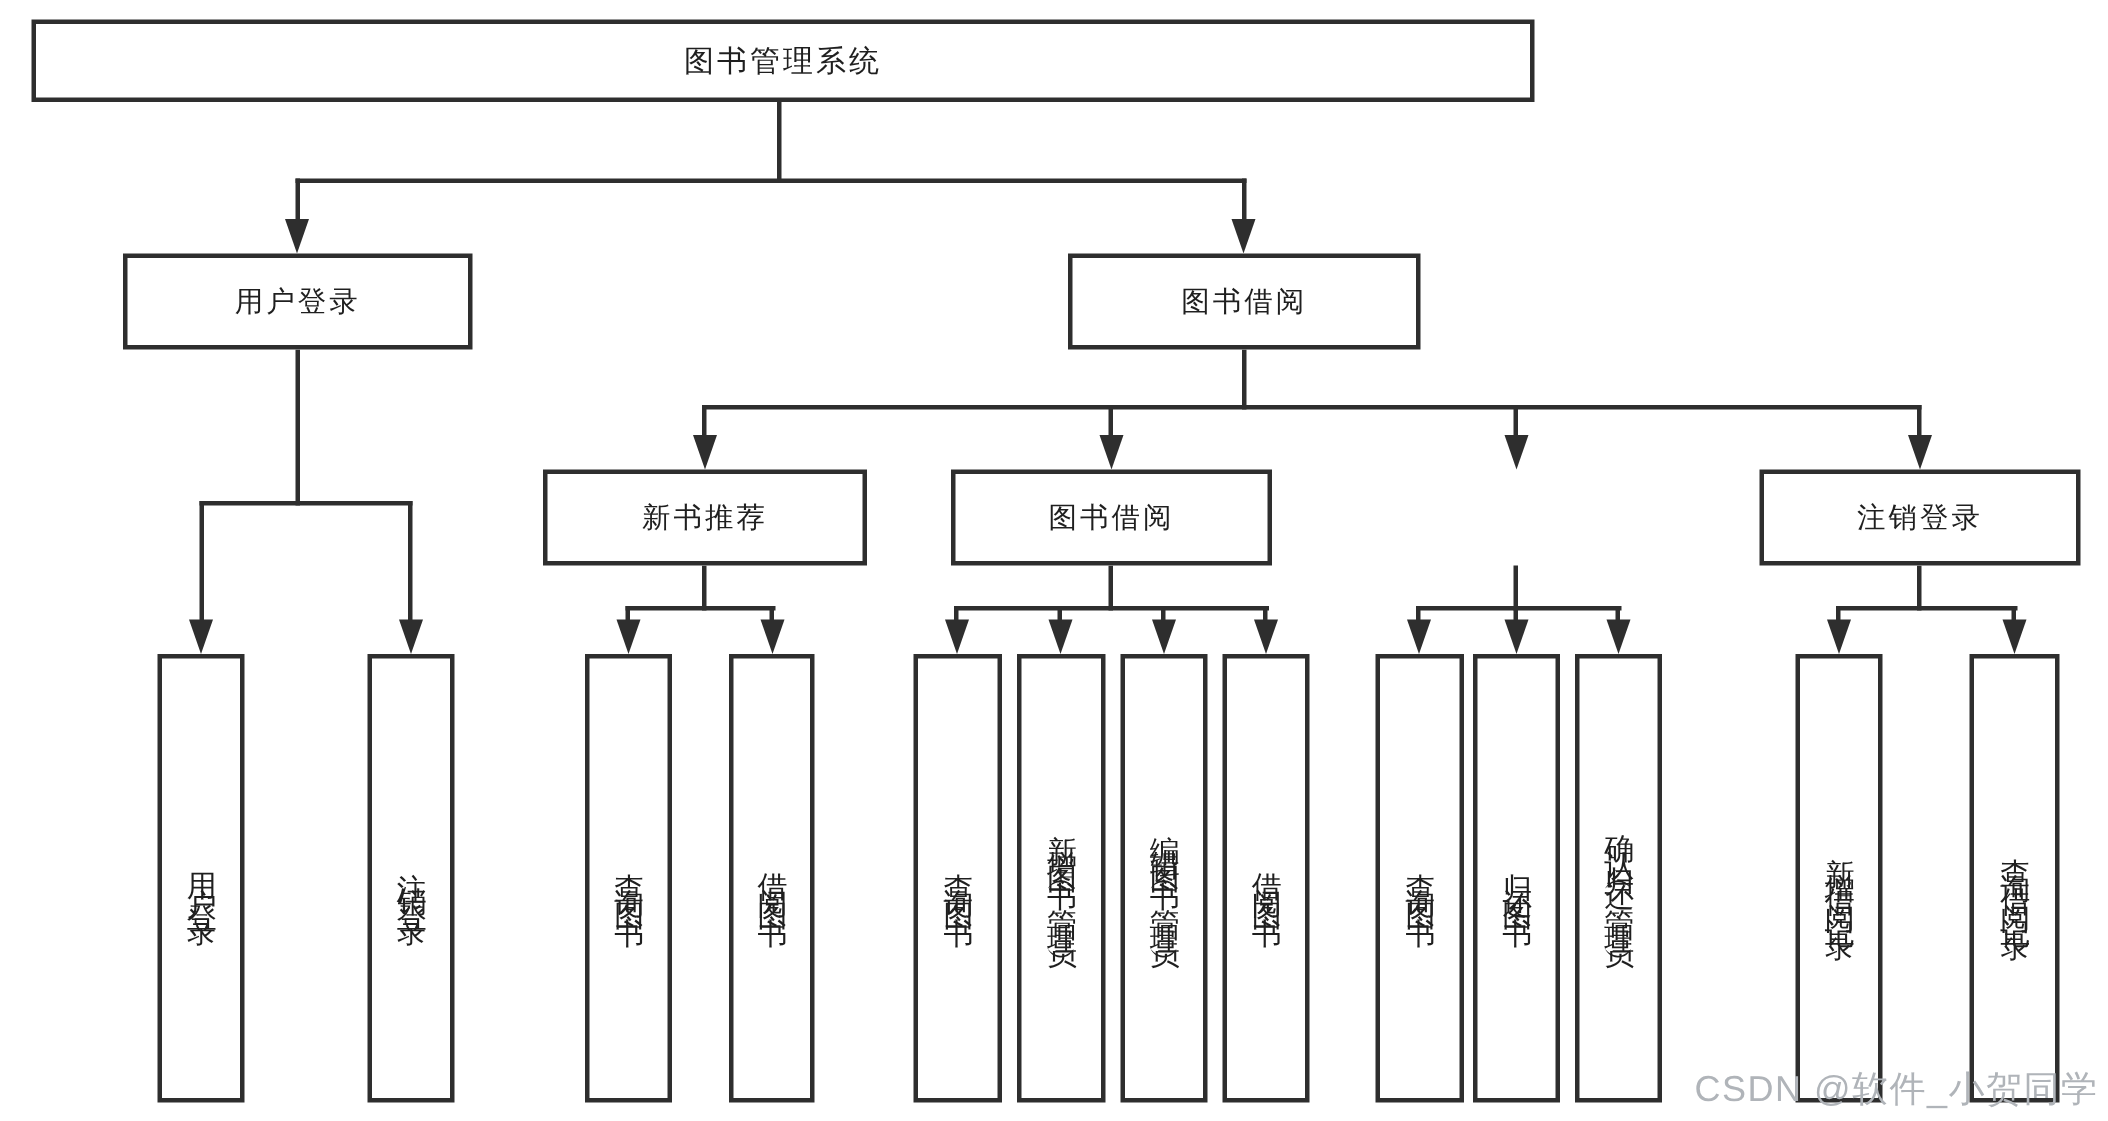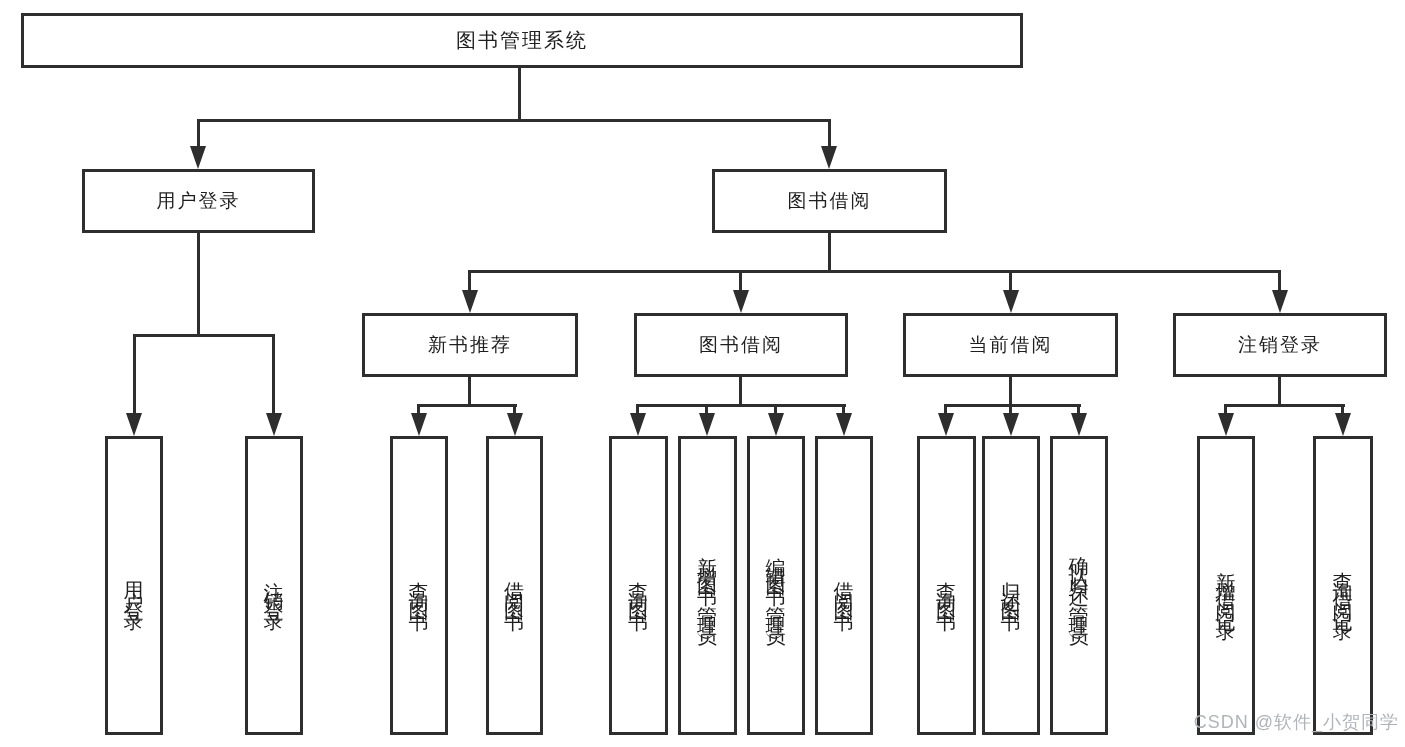--- a/index.html
+++ b/index.html
@@ -30,21 +30,21 @@
   .h-line, .v-line { position:absolute; background:#2e2e2e; z-index:1; }
   .h-line { height:3px; }
   .v-line { width:3px; }
   .arr {
     position:absolute; width:0; height:0; z-index:1;
     border-left:8px solid transparent; border-right:8px solid transparent;
     border-top:23px solid #2e2e2e;
   }
   .watermark {
     position:absolute; top:710px; right:6px; z-index:5;
-    font-size:18px; letter-spacing:1px; color:#b0b4b9;
+    font-size:24px; letter-spacing:1px; color:#b0b4b9;
   }
 </style>
 </head>
 <body>
 
 <div id="canvas">
 
   <div class="node root" style="left:21px;top:13px;width:1002px;height:55px;">
     <span>图书管理系统</span>
   </div>
@@ -54,23 +54,20 @@
   </div>
   <div class="node" style="left:712px;top:169px;width:235px;height:64px;">
     <span>图书借阅</span>
   </div>
 
   <div class="node" style="left:634px;top:313px;width:214px;height:64px;">
     <span>图书借阅</span>
   </div>
   <div class="node" style="left:362px;top:313px;width:216px;height:64px;">
     <span>新书推荐</span>
-  </div>
-  <div class="node" style="left:903px;top:313px;width:215px;height:64px;">
-    <span>当前借阅</span>
   </div>
   <div class="node" style="left:1173px;top:313px;width:214px;height:64px;">
     <span>注销登录</span>
   </div>
 
   <div class="leaf" style="left:105px;width:58px;">
     <span class="vtext">用户登录</span>
   </div>
   <div class="leaf" style="left:245px;width:58px;">
     <span class="vtext">注销登录</span>

